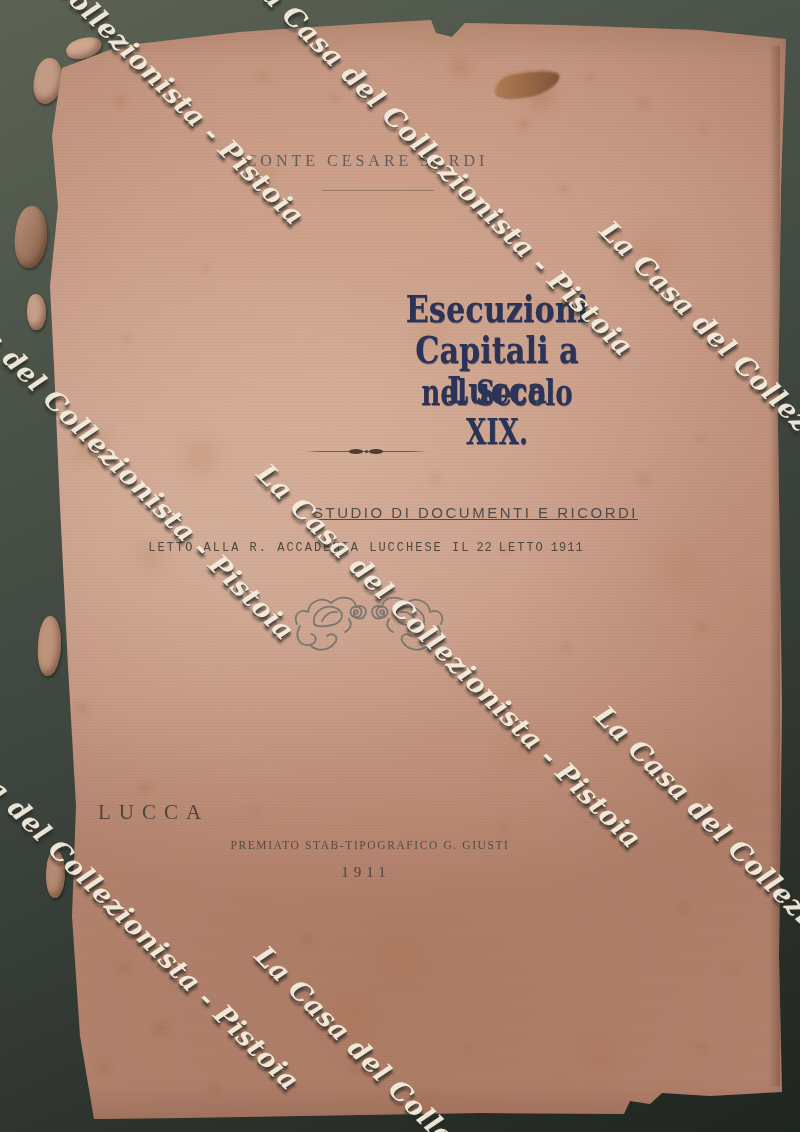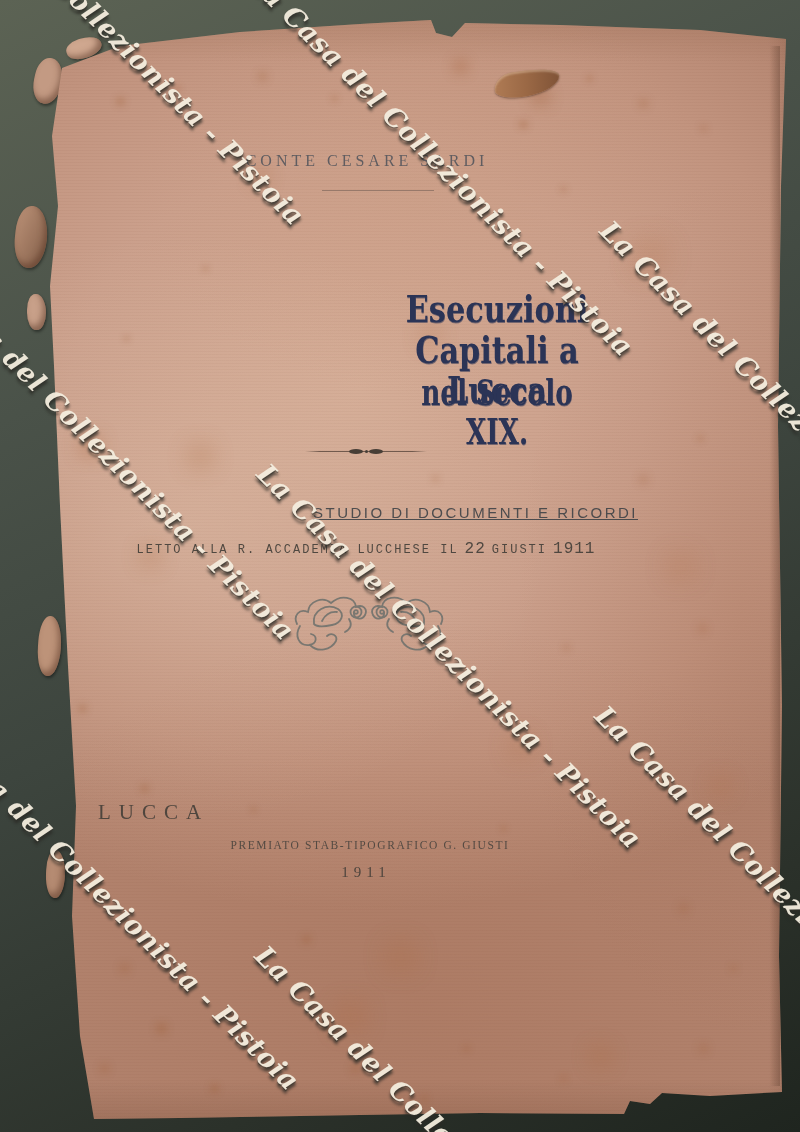--- a/index.html
+++ b/index.html
@@ -80,21 +80,21 @@
   .divider .line{left:0;top:3px;width:122px;height:1px;
     background:linear-gradient(90deg,rgba(80,62,52,0),rgba(80,62,52,.75) 12%,rgba(80,62,52,.75) 88%,rgba(80,62,52,0));}
   .divider .lz1{left:44px;top:1px;width:14px;height:5px;background:#473e36;border-radius:50%;}
   .divider .lz2{left:64px;top:1px;width:14px;height:5px;background:#473e36;border-radius:50%;}
   .divider .dot{left:60px;top:2px;width:3px;height:3px;background:#473e36;border-radius:50%;}
   .subtitle{left:98px;top:498px;width:540px;text-align:right;
     font:15px "Liberation Sans",sans-serif;letter-spacing:2.5px;color:#3f4347;opacity:.9;text-decoration:underline;}
   .lecture{left:78px;top:534px;width:576px;text-align:center;
     font:12px "Liberation Serif",serif;letter-spacing:2px;color:#45403a;opacity:.92;white-space:nowrap;}
   .lecture span{position:static;margin:0 3px;font-family:Liberation Mono, monospace;}
-  .lecture .num{font-size:16px;letter-spacing:1px;text-align:right;}
+  .lecture .num{font-size:12px;letter-spacing:1px;text-align:right;}
   .ornament{left:293px;top:586px;width:152px;height:64px;opacity:.85;}
   .city{left:98px;top:794px;width:540px;
     font:21px "Liberation Serif",serif;letter-spacing:8px;color:#46403a;opacity:.92;}
   .printer{left:100px;top:833px;width:540px;text-align:center;
     font:11.5px "Liberation Serif",serif;letter-spacing:1.6px;color:#4a443e;opacity:.9;}
   .year{left:96px;top:858px;width:540px;text-align:center;
     font:15px "Liberation Serif",serif;letter-spacing:5px;color:#46403a;opacity:.92;}
 
   
   .wm-layer{position:absolute;left:0;top:0;width:800px;height:1132px;pointer-events:none;}
@@ -143,21 +143,21 @@
     <div class="divider">
       <span class="line"></span>
       <span class="lz1"></span>
       <span class="dot"></span>
       <span class="lz2"></span>
     </div>
 
     <div class="subtitle">STUDIO DI DOCUMENTI E RICORDI</div>
 
     <div class="lecture">
-      <span>LETTO ALLA R. ACCADEMIA LUCCHESE IL</span><span class="num">22</span><span>GIUSTI</span><span class="num">1911</span>
+      <span>LETTO ALLA R. ACCADEMIA LUCCHESE IL</span><span class="num">22</span><span>LETTO</span><span class="num">1911</span>
     </div>
 
     <svg class="ornament" viewBox="0 0 152 64">
       <defs>
         <g id="orn-half" stroke="#6c706c" fill="none" stroke-width="1.8" stroke-linecap="round">
           <path d="M4 32 C 0 24, 6 16, 15 20 C 16 9, 30 4, 38 11 C 48 2, 62 5, 63 15 C 70 12, 75 17, 72 23 C 69 29, 60 27, 61 20"></path>
           <circle cx="63" cy="20" r="5.5"></circle>
           <circle cx="63" cy="20" r="1.8"></circle>
           <path d="M21 32 C 19 18, 34 11, 45 17 C 52 22, 49 31, 39 33 C 30 35, 24 35, 21 32"></path>
           <path d="M29 29 Q 34 19, 44 20"></path>

